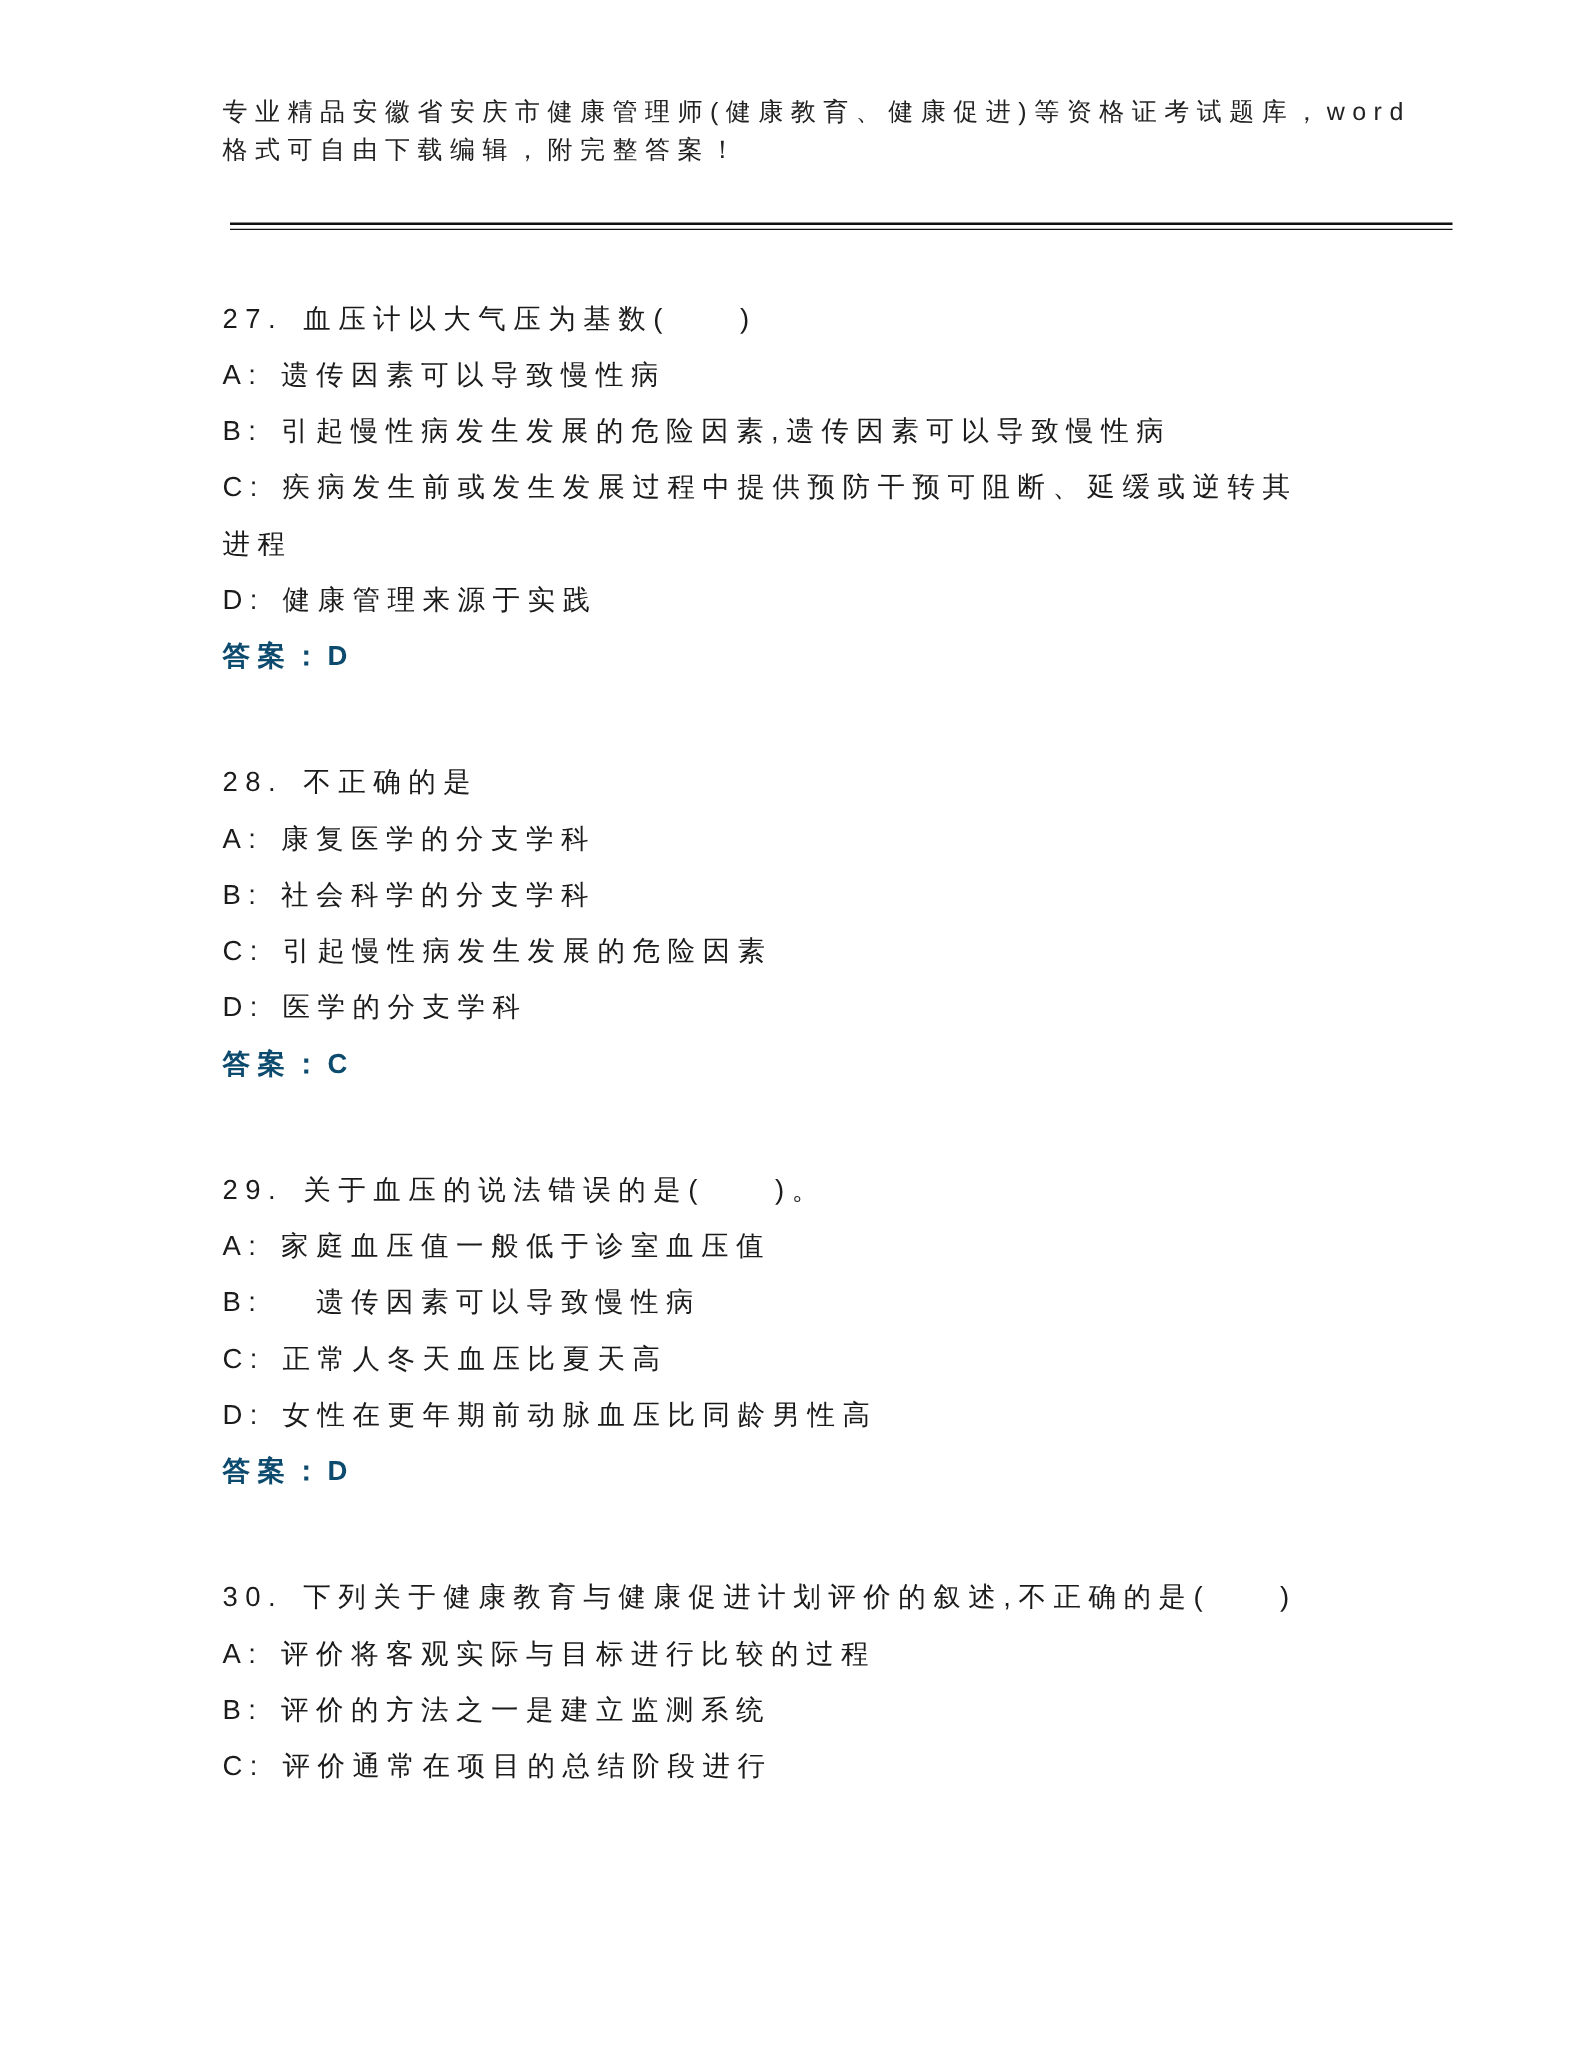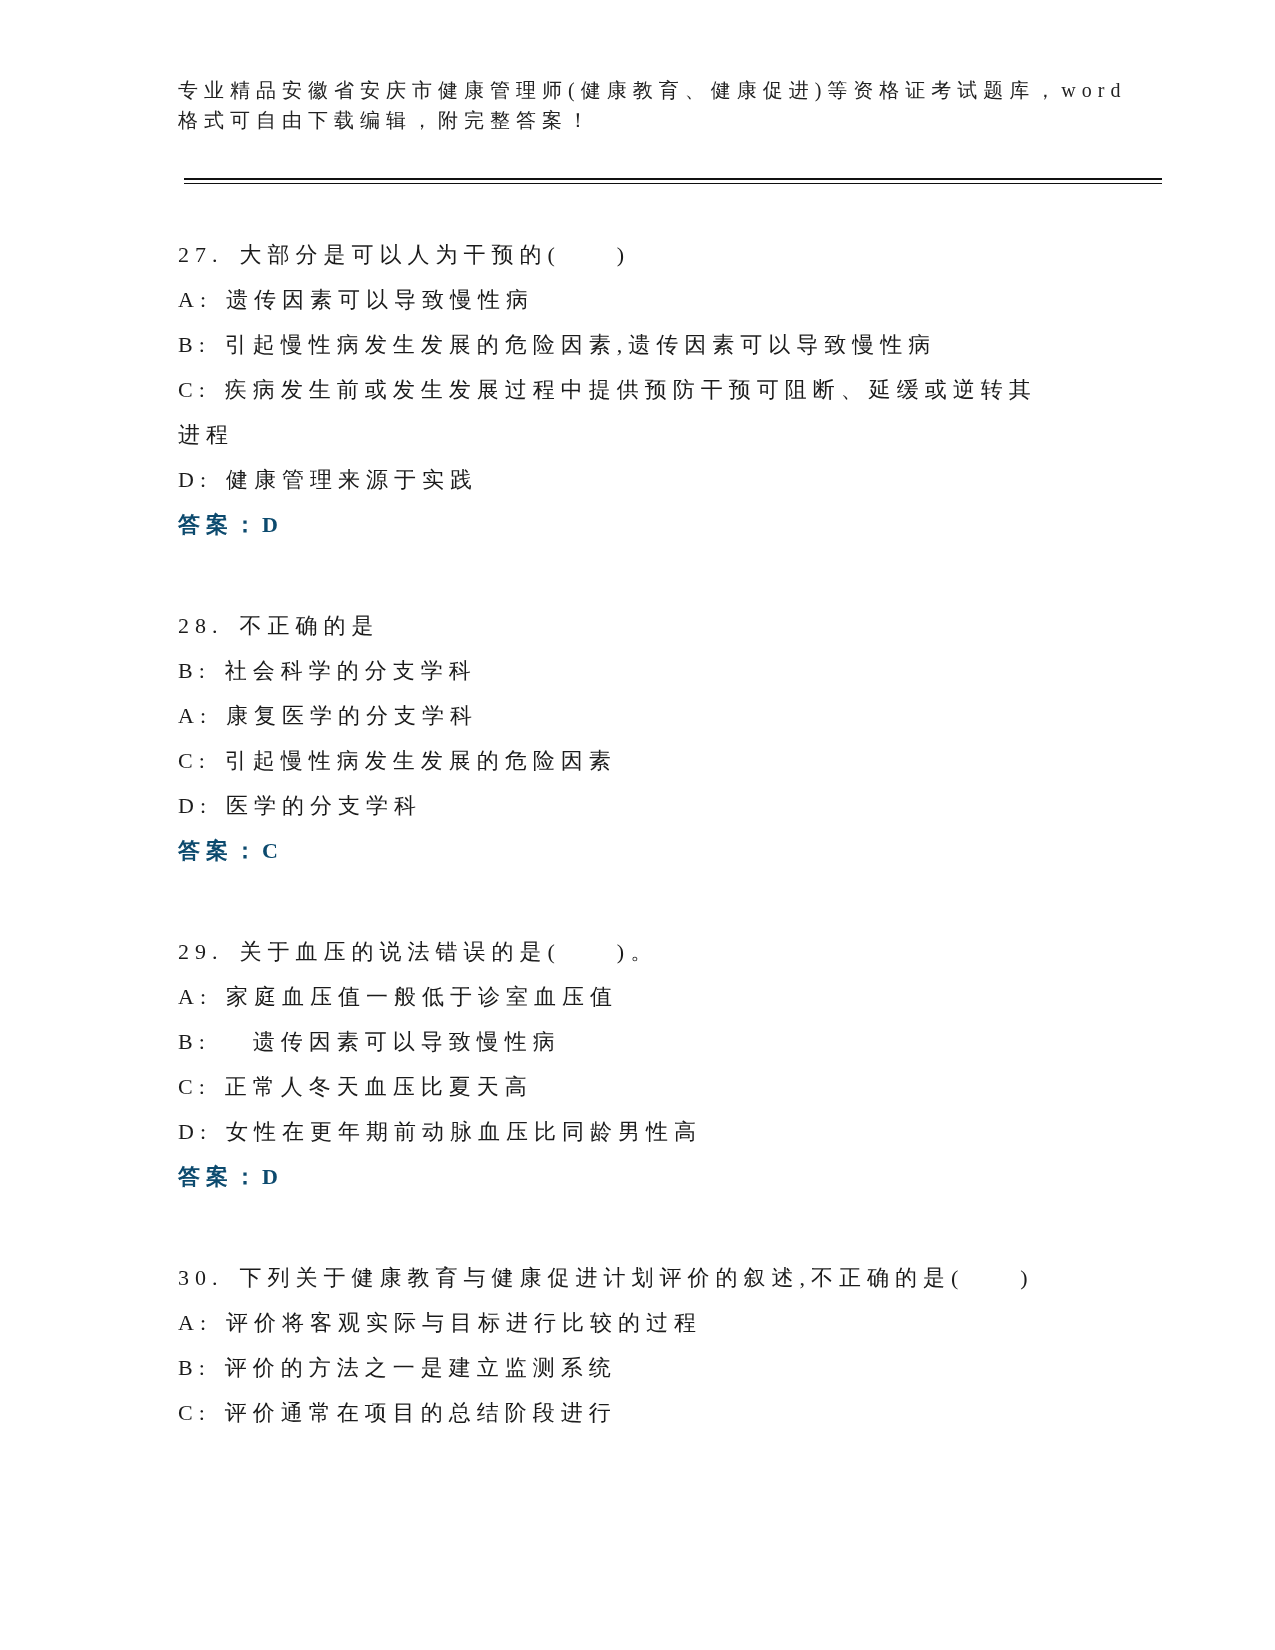--- a/index.html
+++ b/index.html
@@ -7,21 +7,21 @@
     padding: 0;
     background: #ffffff;
   }
   .page {
     position: relative;
     width: 1275px;
     height: 1471px;
     background: #ffffff;
     box-sizing: border-box;
     padding: 75px 80px 0 178px;
-    font-family: Liberation Serif, serif;
+    font-family: Liberation Sans, sans-serif;
     color: #1b1b1b;
     overflow: hidden;
   }
   .doc-header {
     font-size: 20px;
     line-height: 30px;
     letter-spacing: 6px;
     white-space: pre-line;
     color: #222222;
   }
@@ -64,33 +64,33 @@
 <div class="page">
 
   <div class="doc-header">专业精品安徽省安庆市健康管理师(健康教育、健康促进)等资格证考试题库，word
 格式可自由下载编辑，附完整答案！</div>
 
   <div class="header-divider"></div>
 
   <div class="questions">
 
     <div class="question">
-      <div class="line"><span class="q-num">27.</span><span class="q-stem">大部分是可以人为干预的(　　)</span></div>
+      <div class="line"><span class="q-num">27.</span><span class="q-stem">血压计以大气压为基数(　　)</span></div>
       <div class="line"><span class="opt-label">A:</span><span class="opt-text">遗传因素可以导致慢性病</span></div>
       <div class="line"><span class="opt-label">B:</span><span class="opt-text">引起慢性病发生发展的危险因素,遗传因素可以导致慢性病</span></div>
       <div class="line"><span class="opt-label">C:</span><span class="opt-text">疾病发生前或发生发展过程中提供预防干预可阻断、延缓或逆转其
 进程</span></div>
       <div class="line"><span class="opt-label">D:</span><span class="opt-text">健康管理来源于实践</span></div>
       <div class="line answer"><span>答案：</span><span>D</span></div>
     </div>
 
     <div class="question">
       <div class="line"><span class="q-num">28.</span><span class="q-stem">不正确的是</span></div>
+      <div class="line"><span class="opt-label">A:</span><span class="opt-text">康复医学的分支学科</span></div>
       <div class="line"><span class="opt-label">B:</span><span class="opt-text">社会科学的分支学科</span></div>
-      <div class="line"><span class="opt-label">A:</span><span class="opt-text">康复医学的分支学科</span></div>
       <div class="line"><span class="opt-label">C:</span><span class="opt-text">引起慢性病发生发展的危险因素</span></div>
       <div class="line"><span class="opt-label">D:</span><span class="opt-text">医学的分支学科</span></div>
       <div class="line answer"><span>答案：</span><span>C</span></div>
     </div>
 
     <div class="question">
       <div class="line"><span class="q-num">29.</span><span class="q-stem">关于血压的说法错误的是(　　)。</span></div>
       <div class="line"><span class="opt-label">A:</span><span class="opt-text">家庭血压值一般低于诊室血压值</span></div>
       <div class="line"><span class="opt-label">B:</span><span class="opt-text">　遗传因素可以导致慢性病</span></div>
       <div class="line"><span class="opt-label">C:</span><span class="opt-text">正常人冬天血压比夏天高</span></div>

